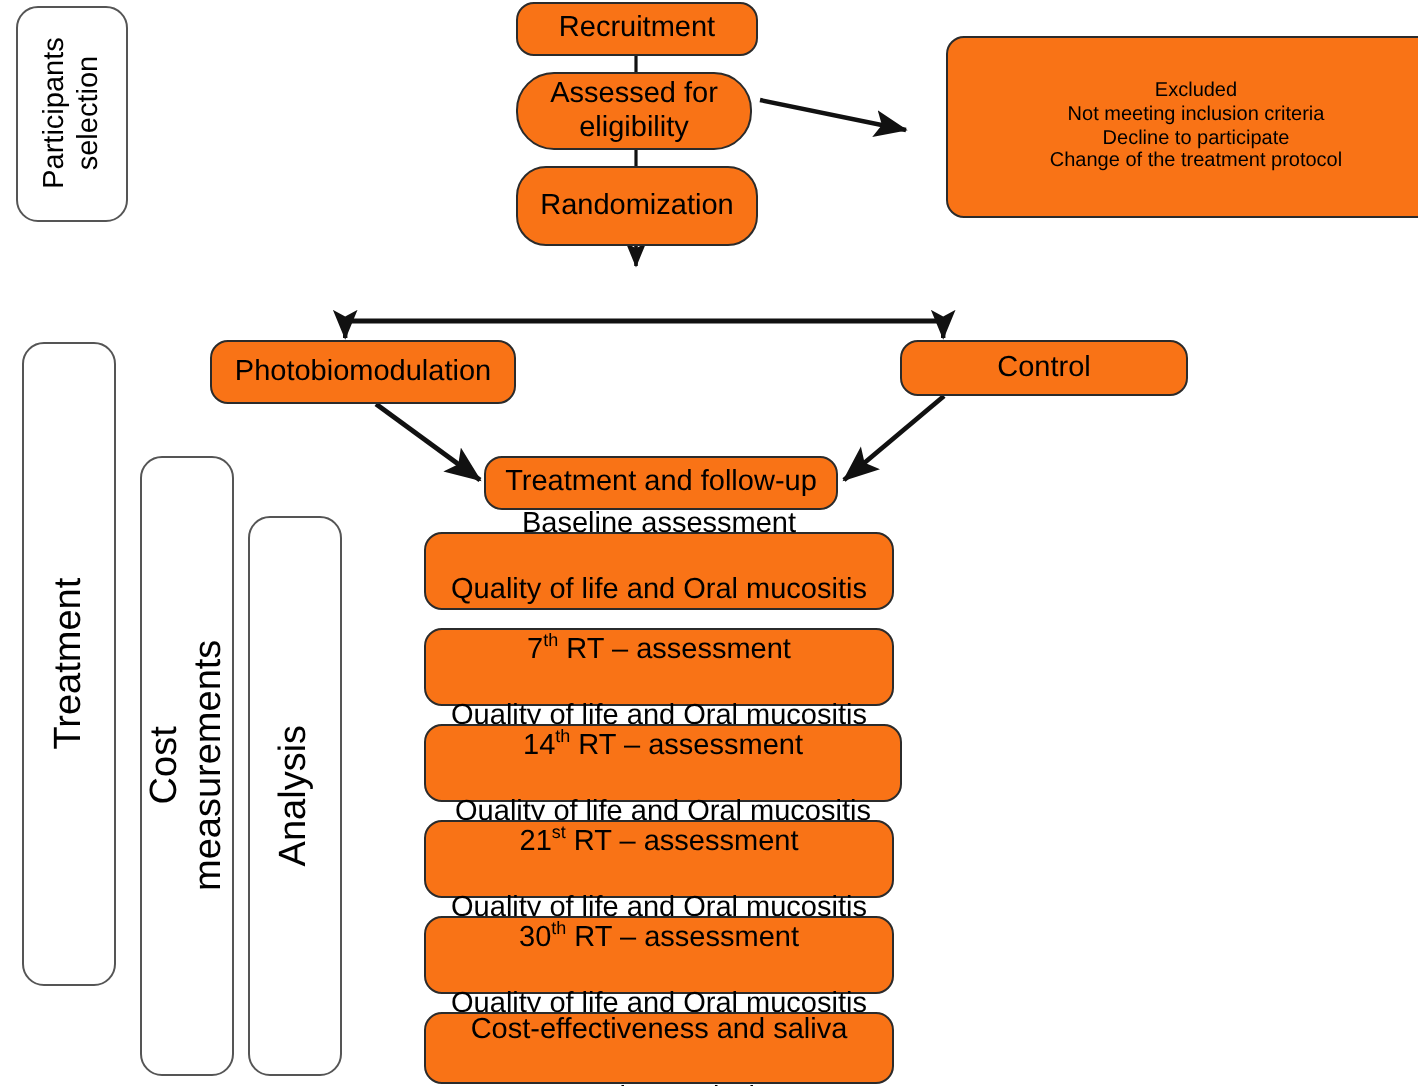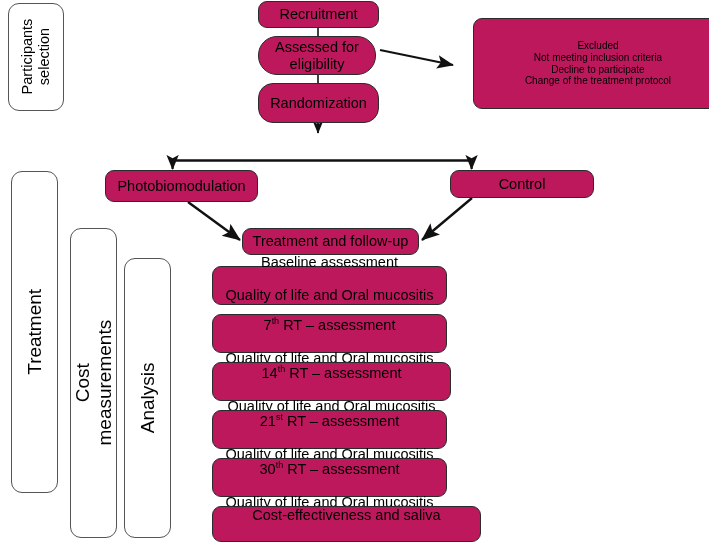--- a/index.html
+++ b/index.html
@@ -15,21 +15,21 @@
     position: relative;
     width: 709px;
     height: 543px;
     background: #ffffff;
     overflow: hidden;
   }
   .node {
     position: absolute;
     box-sizing: border-box;
     border: 1.3px solid #2b2b2b;
-    background: #be185d;
+    background: #f97316;
     display: flex;
     align-items: center;
     justify-content: center;
     text-align: center;
     line-height: 1.16;
     color: #000;
   }
   .rounded { border-radius: 9px; }
   .sharp   { border-radius: 0px; }
   .txt {
@@ -174,20 +174,20 @@
     </span>
   </div>
 
   <div class="node rounded" style="left:212px; top:458px; width:235px; height:39px; font-size:14.5px;">
     <span class="txt">
       <span><span>30</span><sup>th</sup><span> RT – assessment</span></span><br>
       <span>Quality of life and Oral mucositis</span>
     </span>
   </div>
 
-  <div class="node rounded" style="left:212px; top:506px; width:269px; height:36px; font-size:14.5px;justify-content:flex-end;">
+  <div class="node rounded" style="left:212px; top:506px; width:235px; height:36px; font-size:14.5px;justify-content:flex-end;">
     <span class="txt">
       <span><span>Cost-effectiveness and saliva</span><sup></sup><span></span></span><br>
       <span>samples analysis</span>
     </span>
   </div>
 
 </div>
 
 </body></html>

